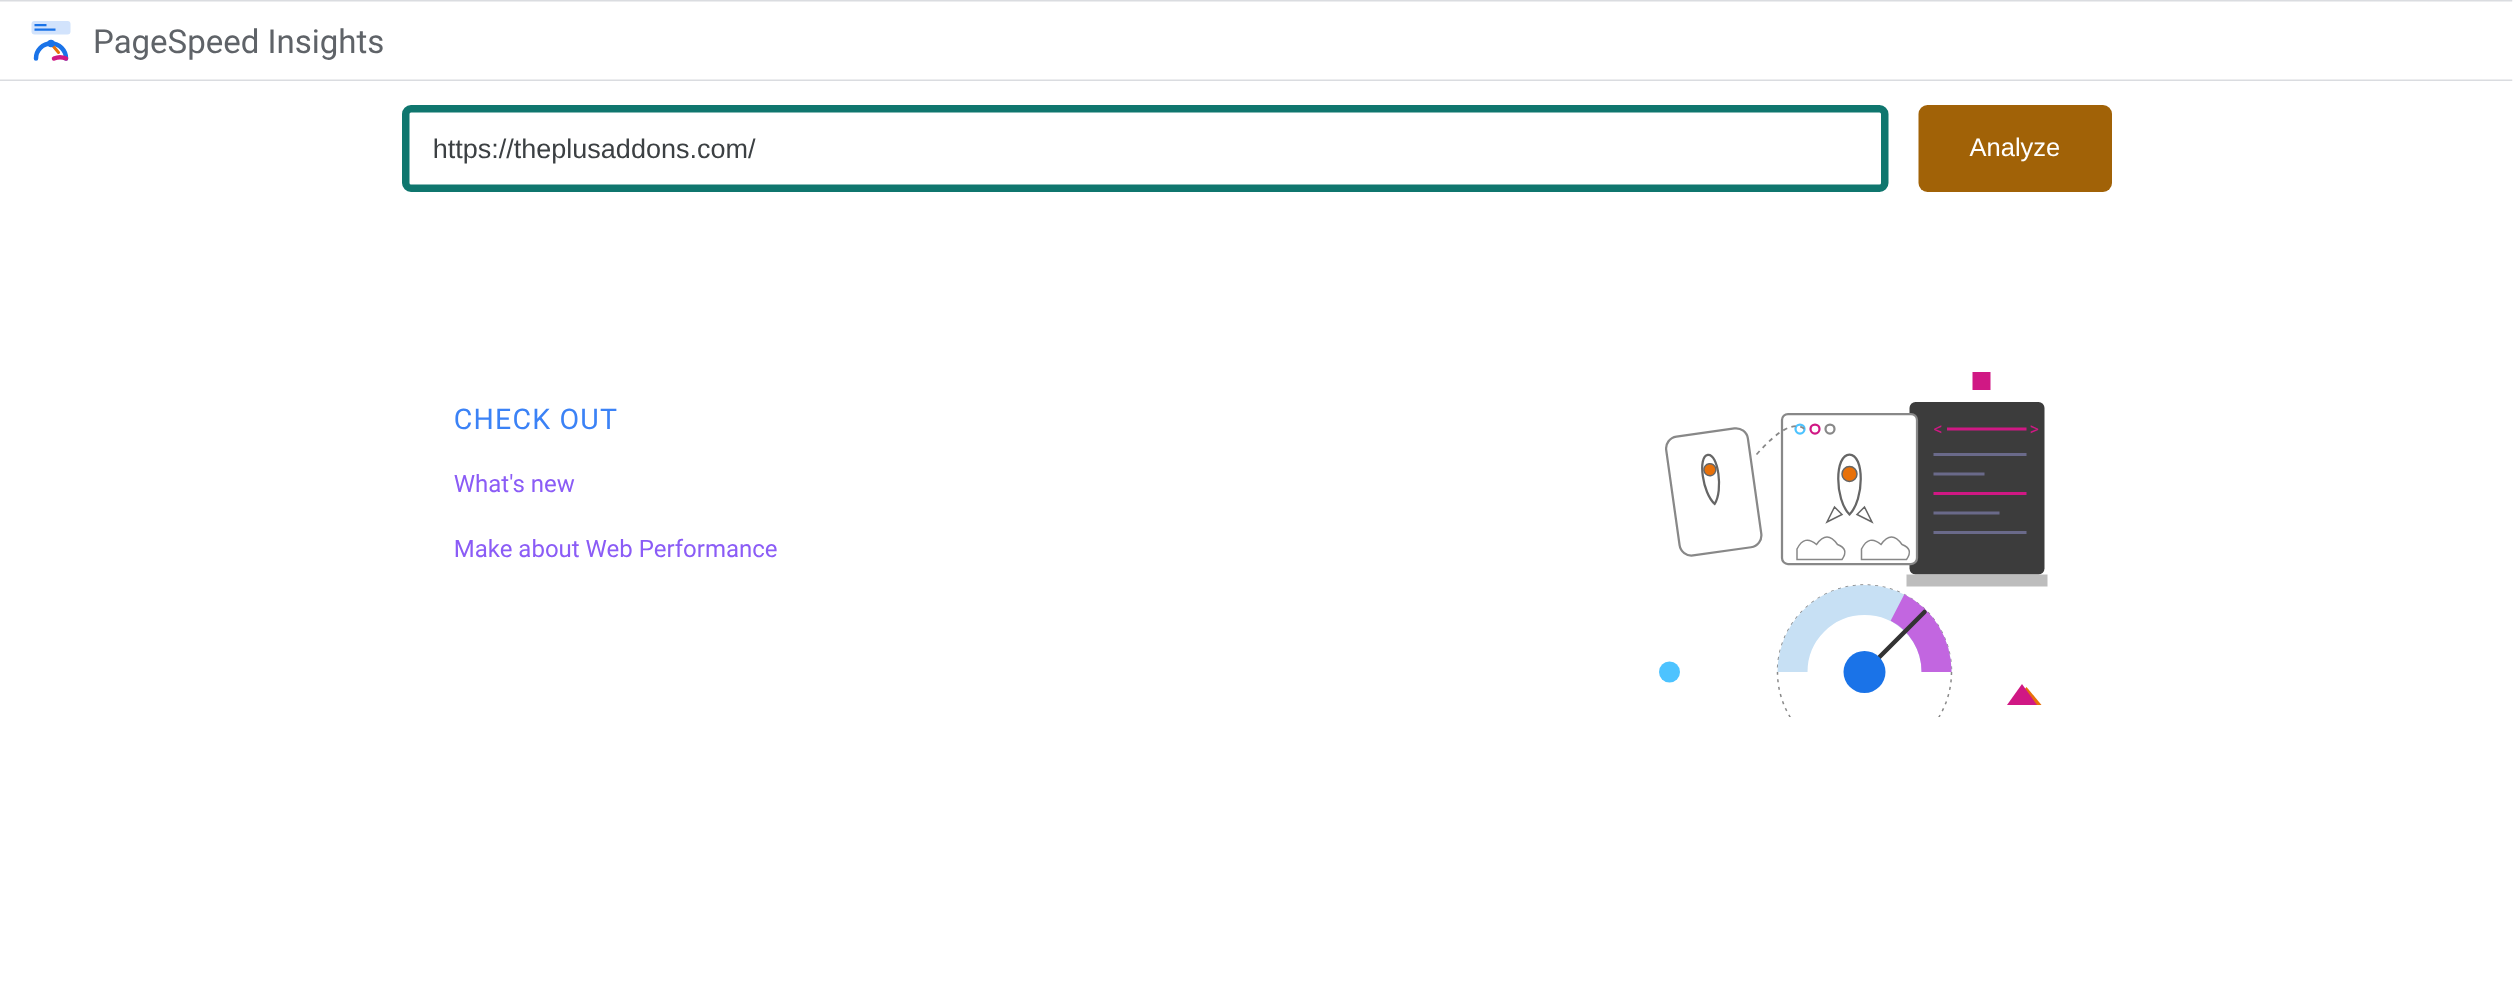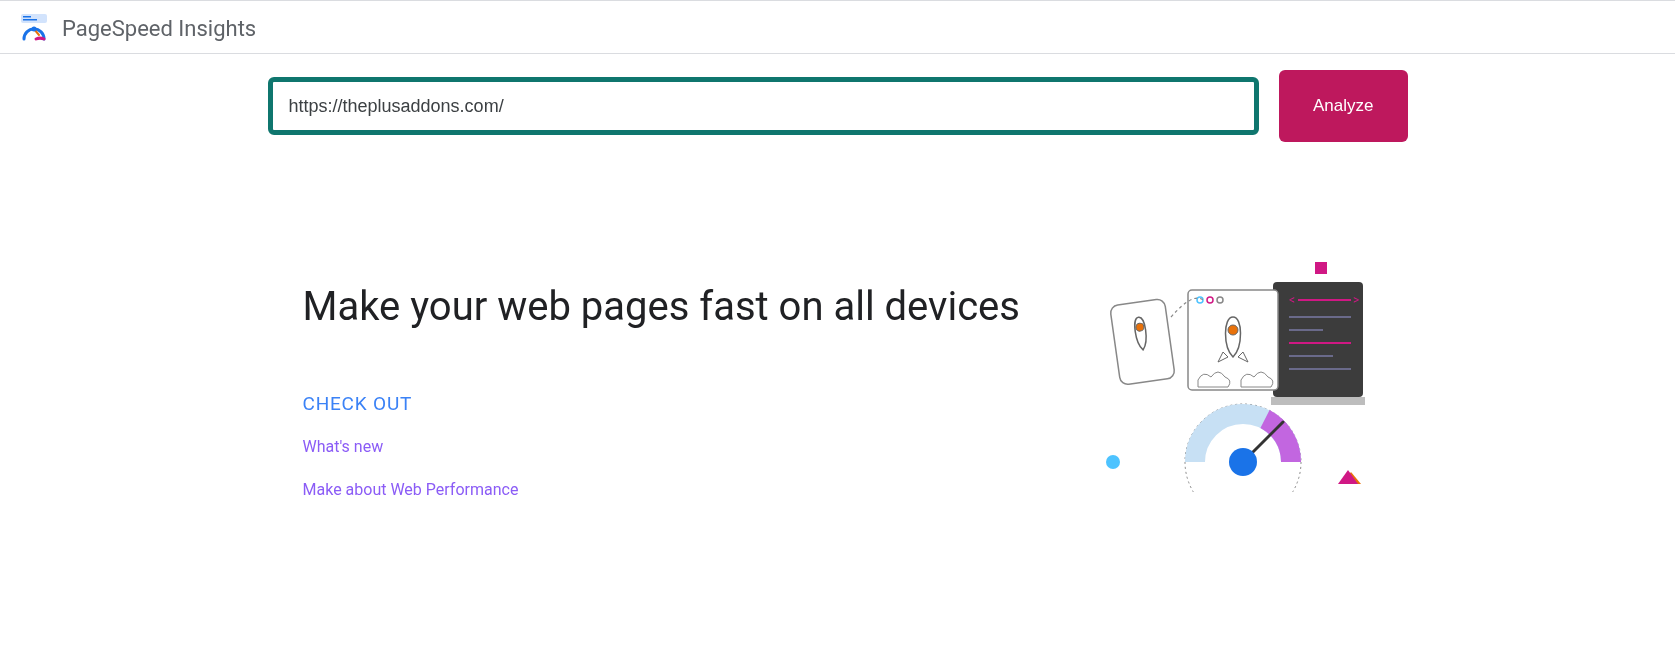--- a/index.html
+++ b/index.html
@@ -39,23 +39,23 @@
     flex: 1;
     height: 58px;
     border: 5px solid #0f766e;
     border-radius: 6px;
     padding: 0 16px;
     font-size: 18px;
     color: #3c4043;
     outline: none;
   }
   .analyze-btn {
-    height: 72px;
+    height: 58px;
     padding: 0 34px;
-    background: #be185d;
+    background: #a16207;
     color: #fff;
     border: none;
     border-radius: 6px;
     font-size: 17px;
     font-weight: 500;
     cursor: pointer;
   }
   .main {
     max-width: 1110px;
     margin: 140px auto 0 auto;
@@ -111,21 +111,20 @@
   <span class="product-title">PageSpeed Insights</span>
 </div>
 
 <div class="search-row">
   <input class="url-input" type="text" value="https://theplusaddons.com/" style="">
   <button class="analyze-btn">Analyze</button>
 </div>
 
 <div class="main">
   <div class="main-text">
-    <h1 class="hero">Make your web pages fast on all devices</h1>
     <div class="checkout-label">CHECK OUT</div>
     <ul class="link-list">
       <li>
         <a href="#">What's new</a>
       </li>
       <li>
         <a href="#">Make about Web Performance</a>
       </li>
     </ul>
   </div>

